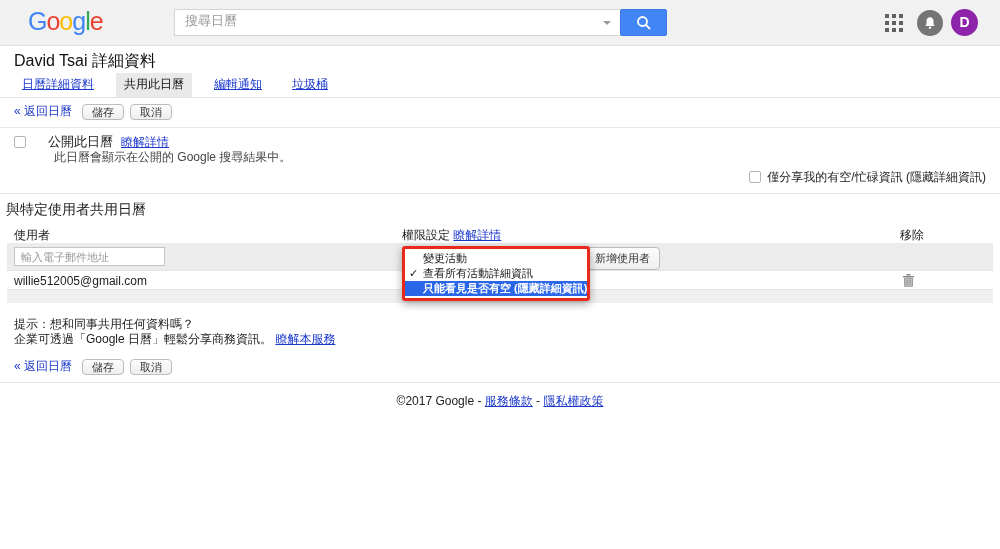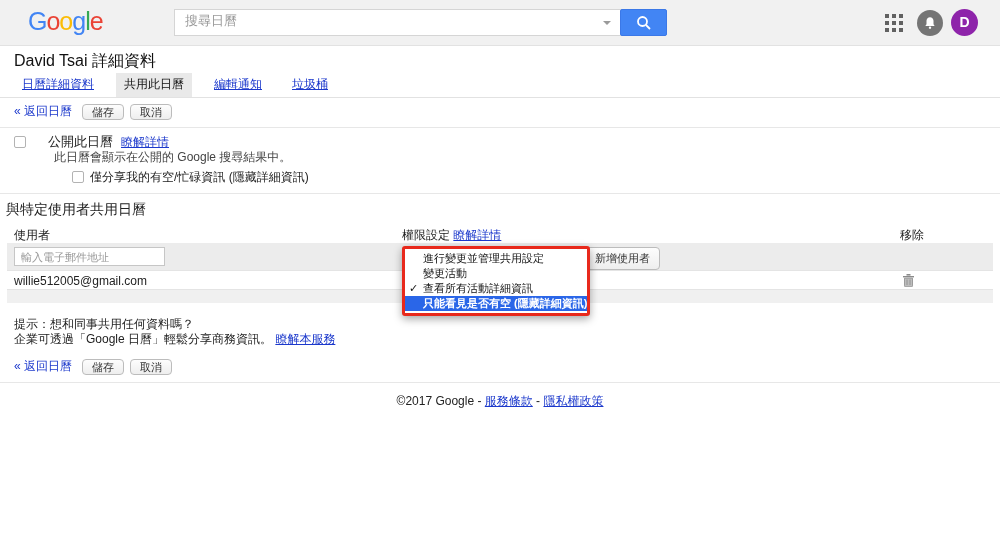--- a/index.html
+++ b/index.html
@@ -46,21 +46,21 @@
     background:linear-gradient(#fdfdfd,#eeeeee); cursor:pointer; }
   .divider { height:0; border-bottom:1px solid #e7e7e7; }
 
   
   .public { padding:7px 14px 9px; font-size:12px; }
   .cb { display:inline-block; width:12px; height:12px; border:1px solid #b3b3b3; border-radius:2px;
     background:#fff; vertical-align:-2px; cursor:pointer; }
   .pub-row1 { display:flex; align-items:center; gap:8px; line-height:14px; }
   .pub-label { font-size:13px; margin-left:14px; }
   .pub-desc { margin-left:40px; color:#444; line-height:14px; margin-top:1px; }
-  .pub-row2 { margin-left:58px; margin-top:6px; display:flex; align-items:center; gap:6px; line-height:14px; }
+  .pub-row2 { margin-left:58px; margin-top:6px; display:flex; align-items:center; gap:6px; line-height:14px;justify-content:flex-end; }
 
   
   .share-title { margin:8px 6px 0; font-size:14px; line-height:15px; }
   .share-table { margin:6px 7px 0; font-size:12px; }
   .t-head { position:relative; padding:4px 7px; height:20px; }
   .col-perm { position:absolute; left:395px; top:4px; }
   .col-remove { position:absolute; left:893px; top:4px; }
   .t-input-row { position:relative; height:27px; background:#ececec; }
   .email-input { position:absolute; left:7px; top:4px; width:151px; height:19px;
     border:1px solid #c6c6c6; padding:0 6px; font-size:11px; font-family:inherit; color:#333; outline:none; }
@@ -195,23 +195,20 @@
         <line x1="4" y1="5.5" x2="4" y2="11" stroke="#8a8a8a" stroke-width="0.8"></line>
         <line x1="7" y1="5.5" x2="7" y2="11" stroke="#8a8a8a" stroke-width="0.8"></line>
       </svg>
     </span>
   </div>
   <div class="t-foot"></div>
 </div>
 
 <div class="annotation-box">
   <div class="menu-item">
-    <span>進行變更並管理共用設定</span>
-  </div>
-  <div class="menu-item">
     <span>變更活動</span>
   </div>
   <div class="menu-item">
     <span class="check">✓</span>
     <span>查看所有活動詳細資訊</span>
   </div>
   <div class="menu-item highlighted">
     <span>只能看見是否有空 (隱藏詳細資訊)</span>
   </div>
 </div>

